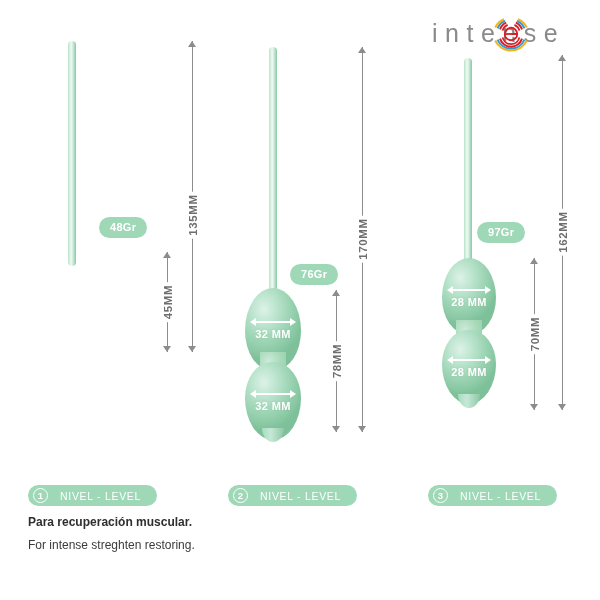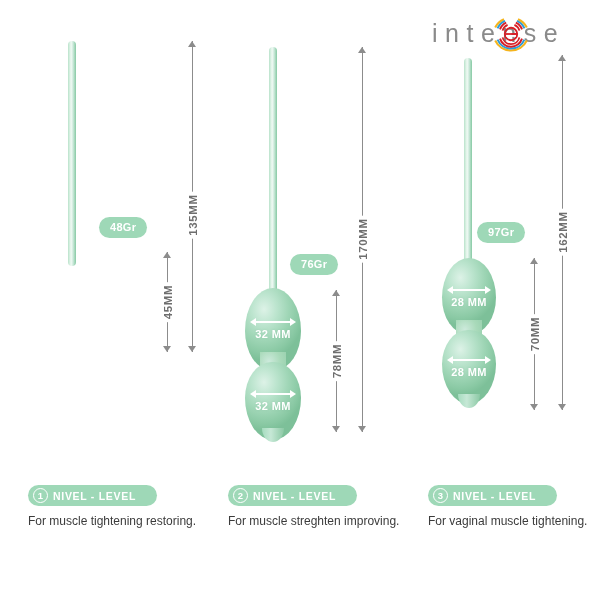--- a/index.html
+++ b/index.html
@@ -169,23 +169,23 @@
     font-weight: bold;
     display: flex;
     align-items: center;
     justify-content: center;
     margin-left: 2px;
     flex: 0 0 auto;
   }
   .level-text {
     color: #ffffff;
     font-size: 10.5px;
-    font-weight: bold;
+    font-weight: normal;
     letter-spacing: .7px;
-    margin-left: 5px;
+    margin-left: 12px;
   }
   .cap-es {
     margin-top: 9px;
     font-size: 12px;
     font-weight: bold;
     color: #2f2f2f;
     line-height: 14.5px;
   }
   .cap-en {
     margin-top: 8px;
@@ -269,21 +269,21 @@
         <div class="bar" style="width:46px;">
           <span class="ar l"></span>
           <span class="ar r"></span>
         </div>
         <div class="lbl">32 MM</div>
       </div>
     </div>
 
     <div class="tail" style="left:62px; top:428px; width:22px; height:14px;"></div>
 
-    <div class="weight-pill" style="left:90px; top:254px;">76Gr</div>
+    <div class="weight-pill" style="left:90px; top:264px;">76Gr</div>
 
     <div class="vdim" style="left:130px; top:290px; height:142px;">
       <span class="line"></span>
       <span class="cap top"></span>
       <span class="cap bot"></span>
       <span class="vlbl" style="top:71px;">78MM</span>
     </div>
 
     <div class="vdim" style="left:156px; top:47px; height:385px;">
       <span class="line"></span>
@@ -336,32 +336,31 @@
       <span class="cap bot"></span>
       <span class="vlbl" style="top:177px;">162MM</span>
     </div>
   </div>
 
   <div class="caption" style="left:28px; top:485px;">
     <div class="level-badge">
       <span class="level-num">1</span>
       <span class="level-text">NIVEL - LEVEL</span>
     </div>
-    <div class="cap-en">For muscle tightening restoring.</div>
+    <div class="cap-es">Para recuperación muscular.</div>
+    <div class="cap-en">For intense streghten restoring.</div>
   </div>
 
   <div class="caption" style="left:228px; top:485px;">
     <div class="level-badge">
       <span class="level-num">2</span>
       <span class="level-text">NIVEL - LEVEL</span>
     </div>
-    <div class="cap-en">For muscle streghten improving.</div>
   </div>
 
   <div class="caption" style="left:428px; top:485px; width:166px;">
     <div class="level-badge">
       <span class="level-num">3</span>
       <span class="level-text">NIVEL - LEVEL</span>
     </div>
-    <div class="cap-en">For vaginal muscle tightening.</div>
   </div>
 
 </div>
 
 </body></html>

